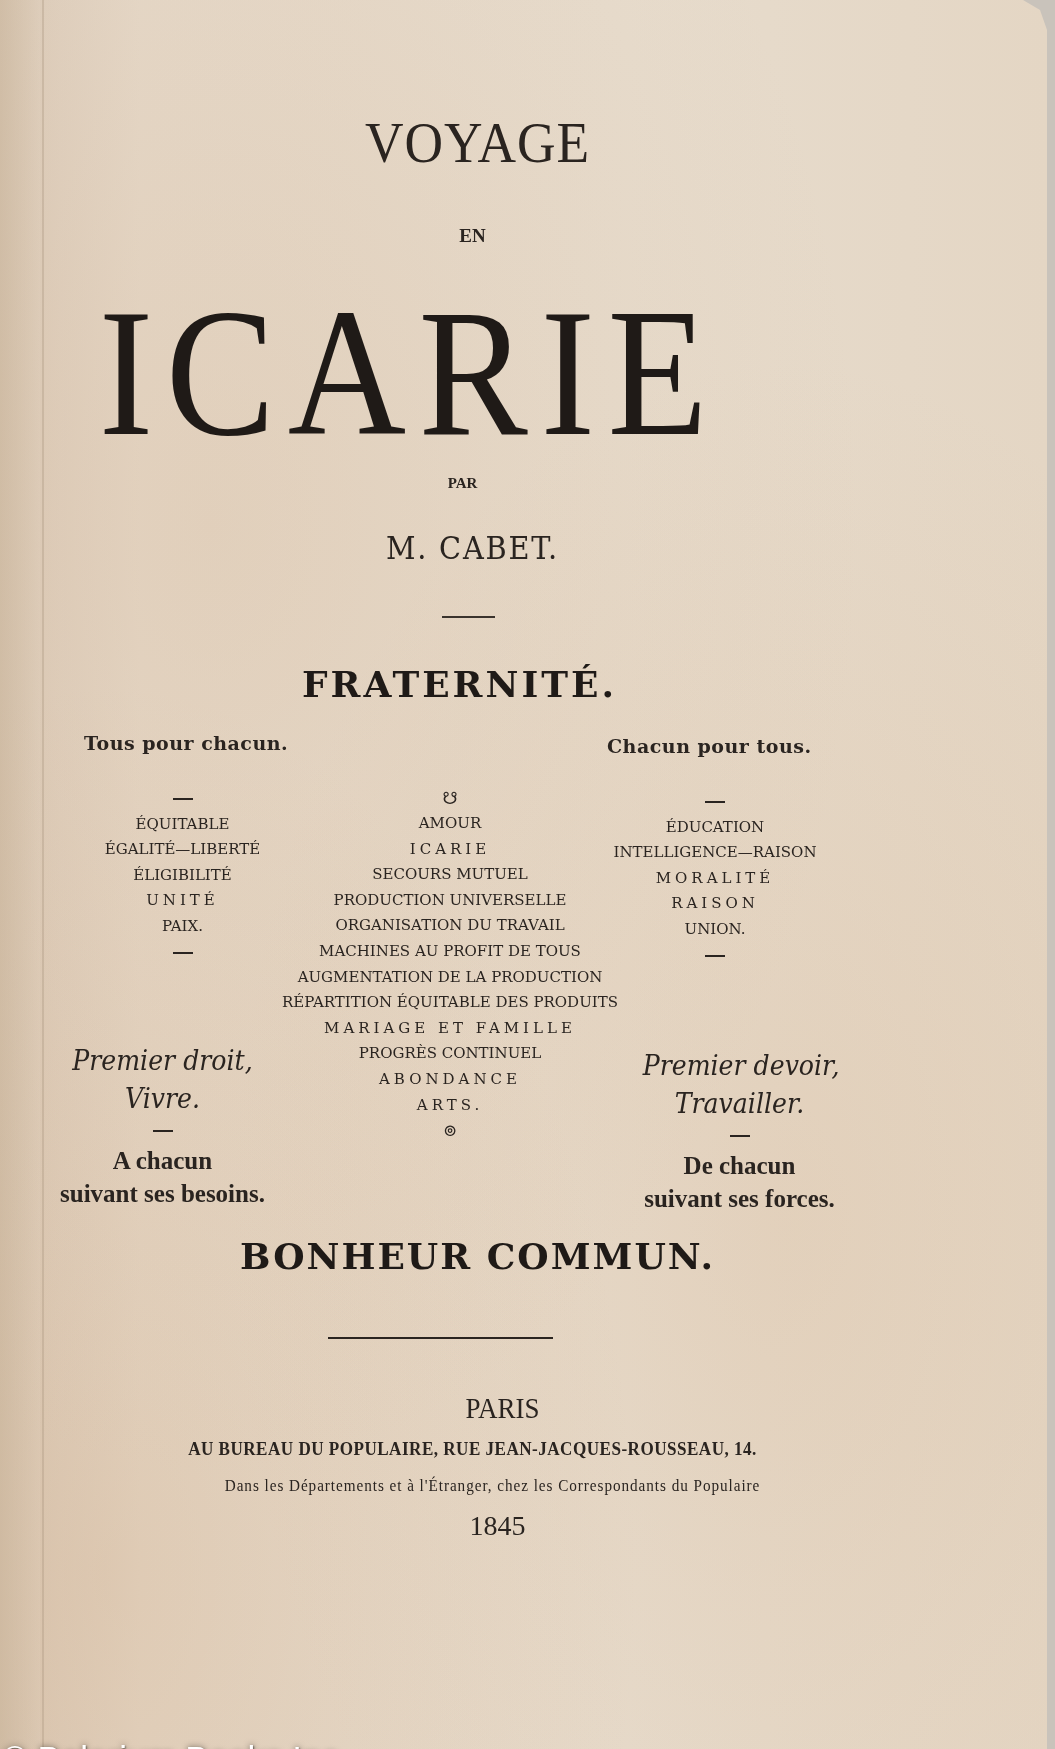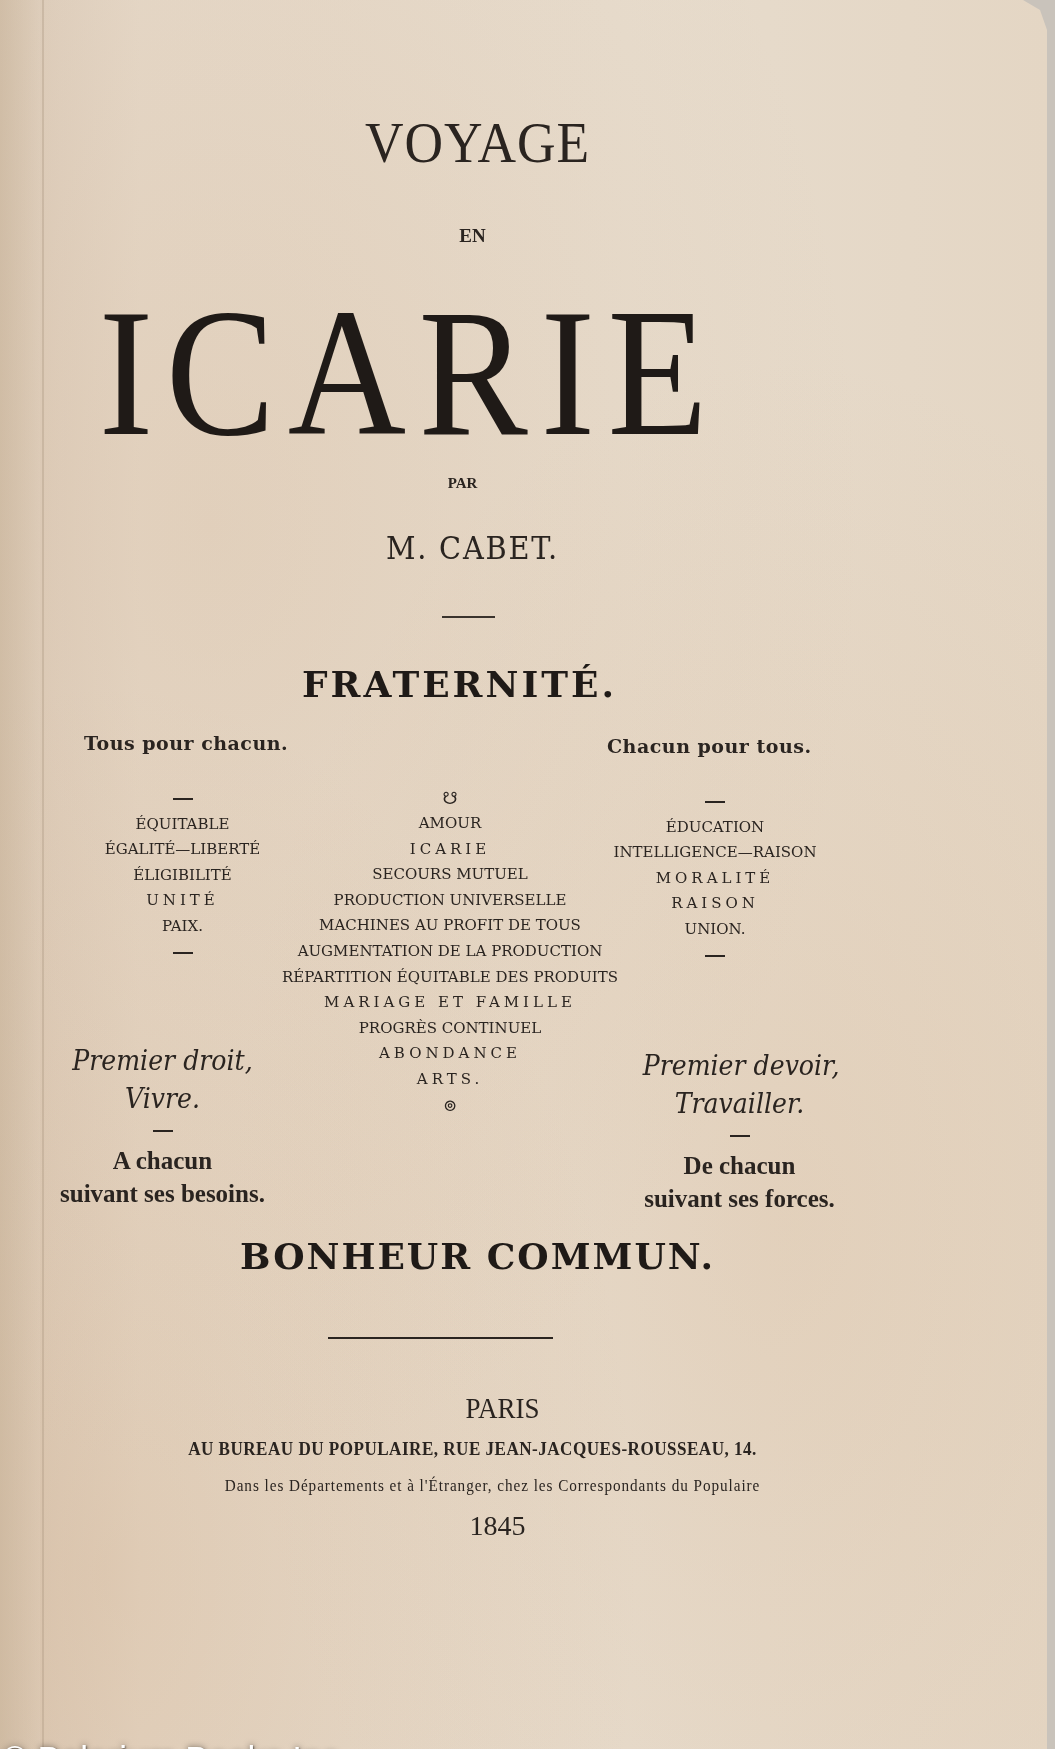--- a/index.html
+++ b/index.html
@@ -99,20 +99,21 @@
   <div>UNION.</div>
   <span class="dash"></span>
 </div>
 
 <div class="col col-center">
   <span class="orn">☋</span>
   <div>AMOUR</div>
   <div class="spaced">ICARIE</div>
   <div>SECOURS MUTUEL</div>
   <div>PRODUCTION UNIVERSELLE</div>
+  <div>ORGANISATION DU TRAVAIL</div>
   <div>MACHINES AU PROFIT DE TOUS</div>
   <div>AUGMENTATION DE LA PRODUCTION</div>
   <div>RÉPARTITION ÉQUITABLE DES PRODUITS</div>
   <div class="spaced">MARIAGE ET FAMILLE</div>
   <div>PROGRÈS CONTINUEL</div>
   <div class="spaced">ABONDANCE</div>
   <div class="spaced">ARTS.</div>
   <span class="orn">⊚</span>
 </div>
 

